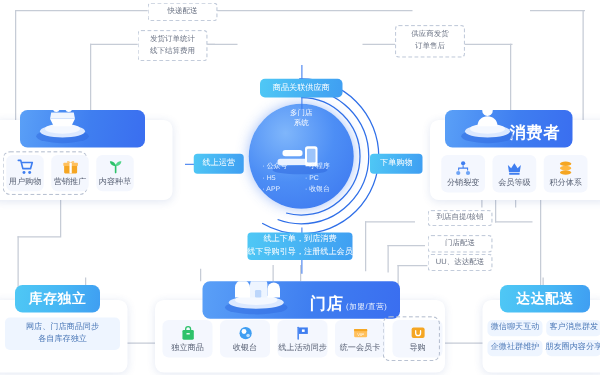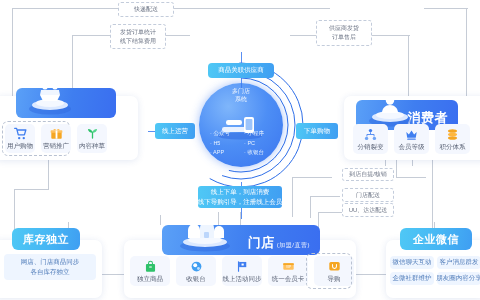--- a/index.html
+++ b/index.html
@@ -233,21 +233,21 @@
       <svg width="13" height="13" viewBox="0 0 20 20">
         <path d="M10 17V8" stroke="#2ec26a" stroke-width="2" stroke-linecap="round"></path>
         <path d="M10 9C6 9 3 6.5 3 3c4 0 7 2.5 7 6z" fill="#2ec26a"></path>
         <path d="M10 9c4 0 7-2.5 7-6-4 0-7 2.5-7 6z" fill="#55d68c"></path>
       </svg>
       <div class="cl">内容种草</div>
     </div>
   </div>
 
   <div class="card abs" style="left:344px;top:96px;width:146px;height:64px;"></div>
-  <div class="pill abs" style="left:356px;top:88px;width:102px;height:30px;margin-top:12px;">
+  <div class="pill abs" style="left:356px;top:88px;width:102px;height:30px;">
     <svg class="podium" viewBox="0 0 52 34">
       <ellipse cx="26" cy="27" rx="21" ry="5.5" fill="#2f69e0" opacity=".5"></ellipse>
       <ellipse cx="26" cy="23" rx="18" ry="5" fill="#dce9ff"></ellipse>
       <ellipse cx="26" cy="21" rx="14" ry="4" fill="#f4f8ff"></ellipse>
       <path d="M18 19c0-5 3.6-8 8-8s8 3 8 8z" fill="#ffffff"></path>
       <circle cx="26" cy="6.5" r="4.2" fill="#ffffff"></circle>
     </svg>
     <div class="ttl">消费者</div>
   </div>
   <div class="chipwrap abs" style="left:353px;top:124px;">
@@ -360,21 +360,21 @@
         <rect x="2" y="3" width="16" height="13" rx="2.4" fill="#f5a623"></rect>
         <path d="M7 7v3a3 3 0 0 0 6 0V7" fill="none" stroke="#ffffff" stroke-width="1.6" stroke-linecap="round"></path>
       </svg>
       <div class="cl">导购</div>
     </div>
   </div>
   <div class="dashbox abs" style="left:306px;top:253px;width:46px;height:36px;"></div>
 
   <div class="card abs" style="left:386px;top:240px;width:100px;height:58px;"></div>
   <div class="pill pill-cyan abs" style="left:400px;top:228px;width:72px;height:22px;">
-    <div class="ttl">企业微信</div>
+    <div class="ttl">达达配送</div>
   </div>
   <div class="abs" style="left:390px;top:256px;width:92px;display:flex;flex-wrap:wrap;gap:3px;">
     <div class="softbox" style="width:44px;height:13px;">
       <span>微信聊天互动</span>
     </div>
     <div class="softbox" style="width:44px;height:13px;">
       <span>客户消息群发</span>
     </div>
     <div class="softbox" style="width:44px;height:13px;">
       <span>企微社群维护</span>

